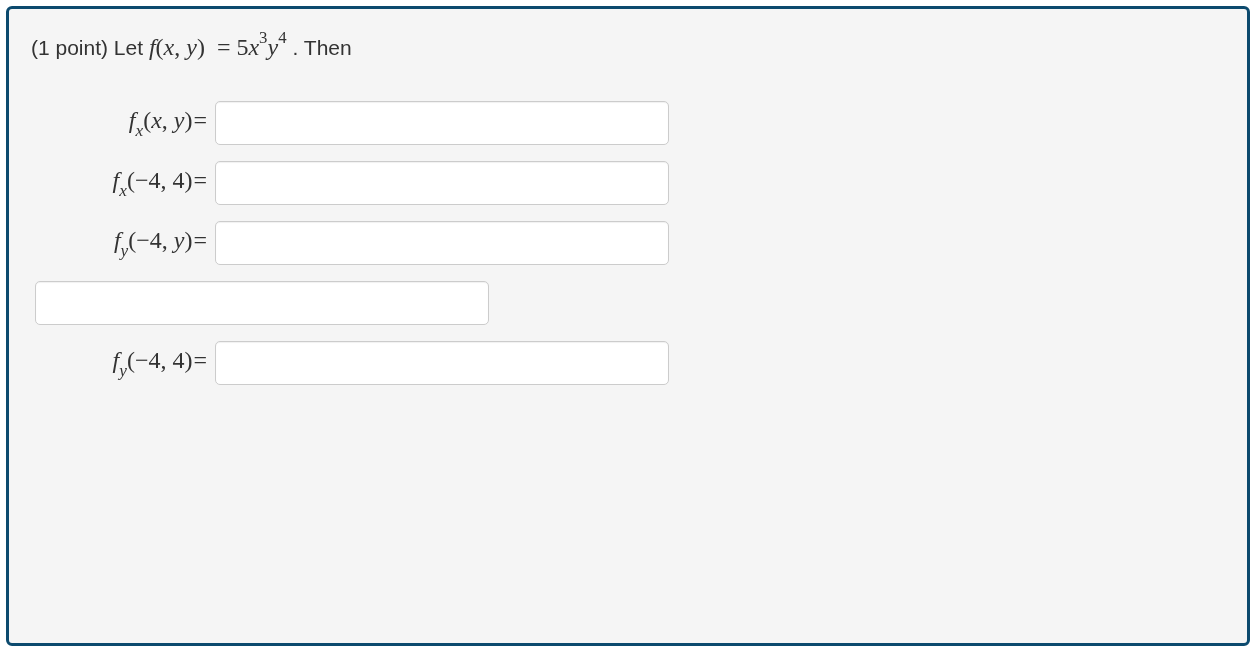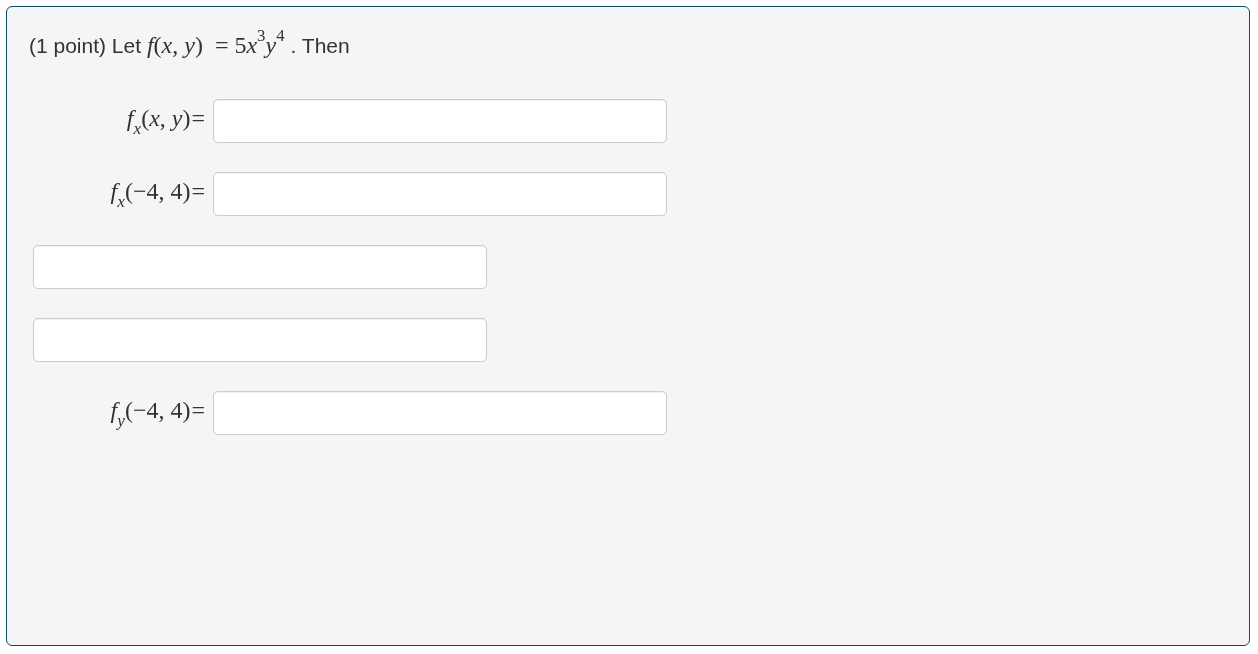--- a/index.html
+++ b/index.html
@@ -5,40 +5,40 @@
     * { box-sizing: border-box; margin: 0; padding: 0; }
     body {
       background: #fff;
       font-family: Arial, Helvetica, sans-serif;
       font-size: 21px;
       color: #333;
       padding: 6px;
     }
     .panel {
       background: #f5f5f5;
-      border: 1px solid #0c4a6e;
+      border: 3px solid #0c4a6e;
       border-radius: 6px;
       padding: 22px 22px 20px 22px;
       width: 1244px;
       min-height: 640px;
     }
     .prompt-line {
       margin-bottom: 36px;
       font-size: 21px;
       color: #333;
     }
     .math {
       font-family: "Times New Roman", Times, serif;
       font-style: italic;
       font-size: 24px;
     }
     .math .up { font-style: normal; }
     .math sup { font-size: 0.7em; font-style: normal; position: relative; top: -0.15em;}
     .math sub { font-size: 0.72em; font-style: italic; position: relative; top: 0.12em;}
-    .rows { display: flex; flex-direction: column; gap: 21px; }
+    .rows { display: flex; flex-direction: column; gap: 8px; }
     .row {
       display: flex;
       align-items: center;
       height: 52px;
     }
     .label-cell {
       width: 180px;
       text-align: right;
       padding-right: 4px;
       white-space: nowrap;
@@ -77,20 +77,21 @@
 
   <div class="row">
         <div class="label-cell"><span class="math"><span>f</span><sub>x</sub><span><span class="up">(</span><span>x</span><span class="up">,</span><span class="up"> </span><span>y</span><span class="up">)</span></span></span><span class="eq">=</span></div>
         <div class="input-cell"><input type="text" class="ans" style=""></div>
       </div>
       <div class="row">
         <div class="label-cell"><span class="math"><span>f</span><sub>x</sub><span><span class="up">(</span><span class="up">−</span><span class="up">4</span><span class="up">,</span><span class="up"> </span><span class="up">4</span><span class="up">)</span></span></span><span class="eq">=</span></div>
         <div class="input-cell"><input type="text" class="ans" style=""></div>
       </div>
       <div class="row">
+        <div class="label-cell"><span class="math"><span>f</span><sub>y</sub><span><span class="up">(</span><span class="up">−</span><span class="up">4</span><span class="up">,</span><span class="up"> </span><span>y</span><span class="up">)</span></span></span><span class="eq">=</span></div>
         <div class="input-cell"><input type="text" class="ans" style=""></div>
       </div>
       <div class="row">
         <div class="input-cell"><input type="text" class="ans" style=""></div>
       </div>
       <div class="row">
         <div class="label-cell"><span class="math"><span>f</span><sub>y</sub><span><span class="up">(</span><span class="up">−</span><span class="up">4</span><span class="up">,</span><span class="up"> </span><span class="up">4</span><span class="up">)</span></span></span><span class="eq">=</span></div>
         <div class="input-cell"><input type="text" class="ans" style=""></div>
       </div>
     </div>

